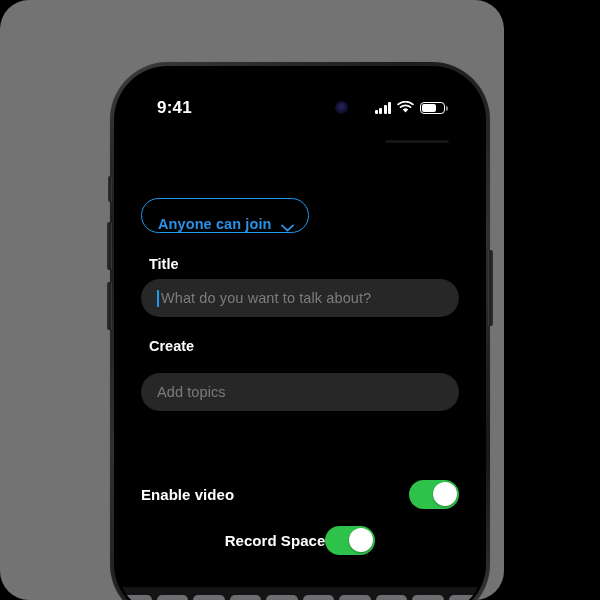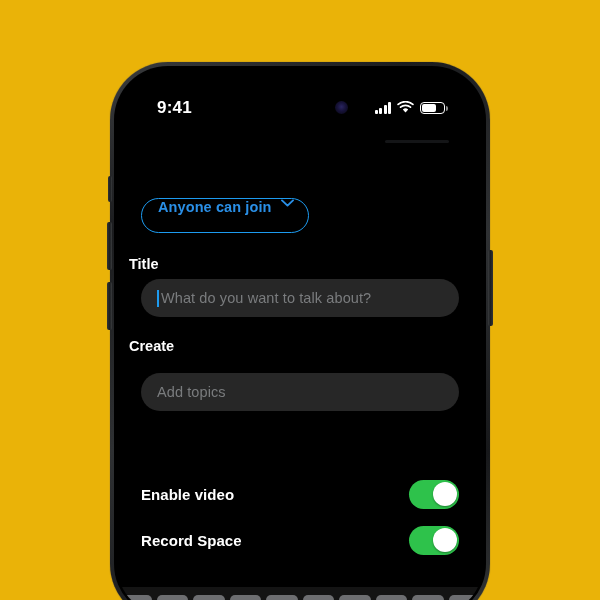--- a/index.html
+++ b/index.html
@@ -9,24 +9,25 @@
   }
   body {
     width: 600px;
     height: 600px;
     overflow: hidden;
     font-family: "Liberation Sans", sans-serif;
     -webkit-font-smoothing: antialiased;
   }
   #stage {
     position: relative;
-    width: 600px;
+    width: 504px;
     height: 600px;
-    background: #eab308;
+    background: #737373;
     overflow: hidden;
+    border-radius: 29px;
   }
 
   
   #phone-frame {
     position: absolute;
     left: 110px;
     top: 62px;
     width: 380px;
     height: 560px;
     border-radius: 58px;
@@ -188,34 +189,34 @@
   }
   #audience-pill {
     position: absolute;
     left: 24px;
     top: 13px;
     height: 33px;
     padding: 0 14px 0 16px;
     border: 1.4px solid #1d9bf0;
     border-radius: 20px;
     display: flex;
-    align-items: flex-start;
+    align-items: flex-end;
     gap: 9px;
     cursor: pointer;
     background: transparent;
   }
   #audience-label {
     color: #2a8fe6;
     font-size: 14.5px;
     font-weight: bold;
     letter-spacing: 0.1px;
   }
   .field-label {
     position: absolute;
-    left: 12px;
+    left: 32px;
     color: #ffffff;
     font-size: 14.5px;
     font-weight: bold;
   }
   #title-label  { top: 71px; }
   #topics-label { top: 153px; }
 
   .text-field {
     position: absolute;
     left: 24px;
@@ -248,21 +249,21 @@
   .toggle-row {
     position: absolute;
     left: 24px;
     width: 318px;
     height: 30px;
     display: flex;
     align-items: center;
     justify-content: space-between;
   }
   #row-video  { top: 294px; }
-  #row-record { top: 340px; }
+  #row-record { top: 340px; justify-content: center; }
   .toggle-label {
     color: #ffffff;
     font-size: 15px;
     font-weight: bold;
     letter-spacing: 0.05px;
   }
   .switch {
     position: relative;
     width: 50px;
     height: 29px;

